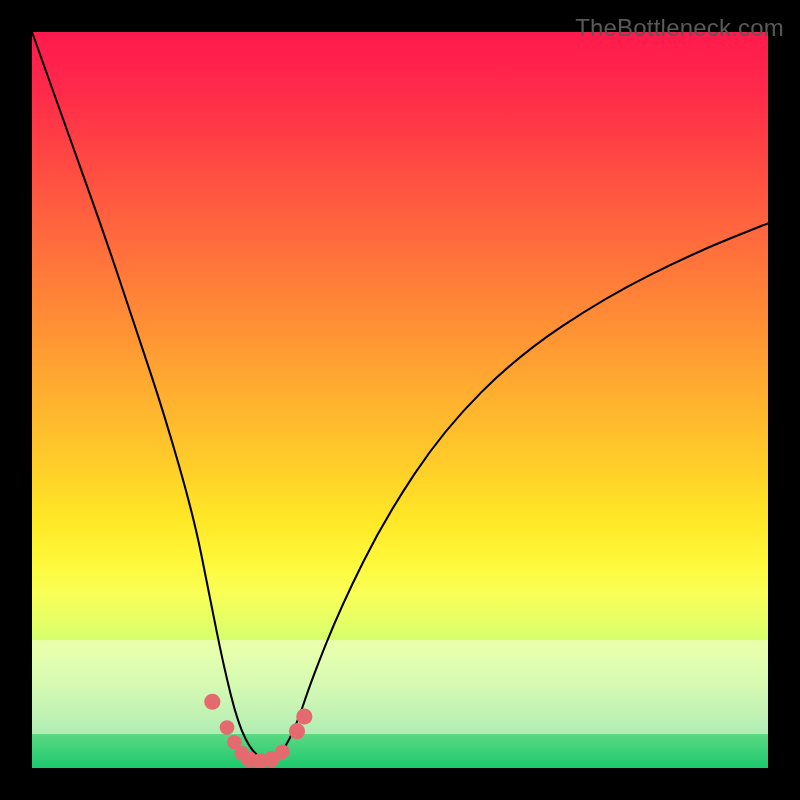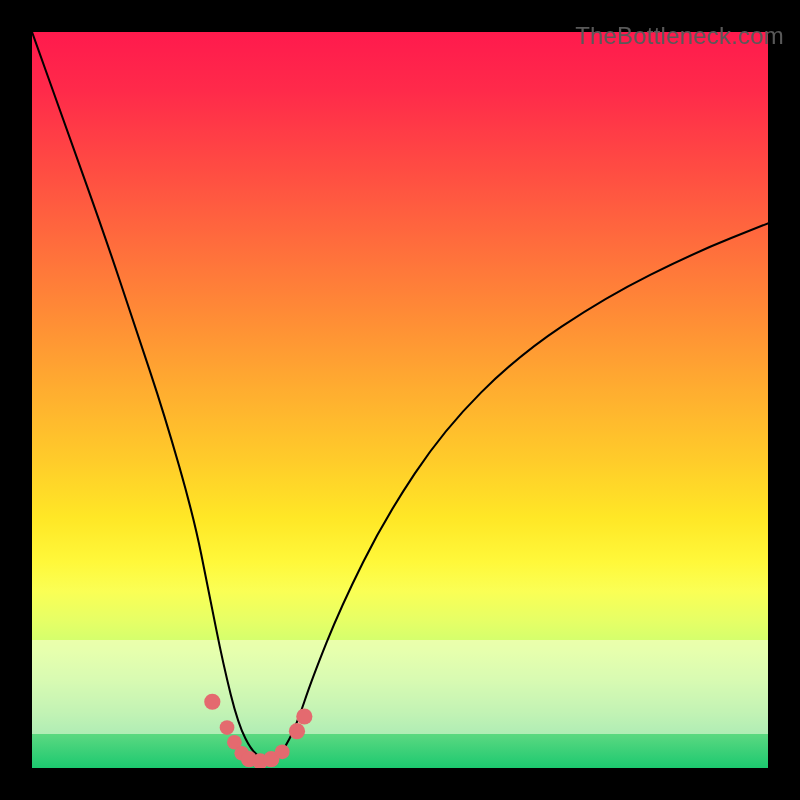--- a/index.html
+++ b/index.html
@@ -12,21 +12,21 @@
     font-family: Arial, Helvetica, sans-serif;
   }
   .frame {
     position: relative;
     width: 800px;
     height: 800px;
     background: #000;
   }
   .watermark {
     position: absolute;
-    top: 22px;
+    top: 14px;
     right: 16px;
     color: #595959;
     font-size: 24px;
     font-weight: 500;
     letter-spacing: 0.2px;
     z-index: 5;
   }
   .plot {
     position: absolute;
     left: 32px;

